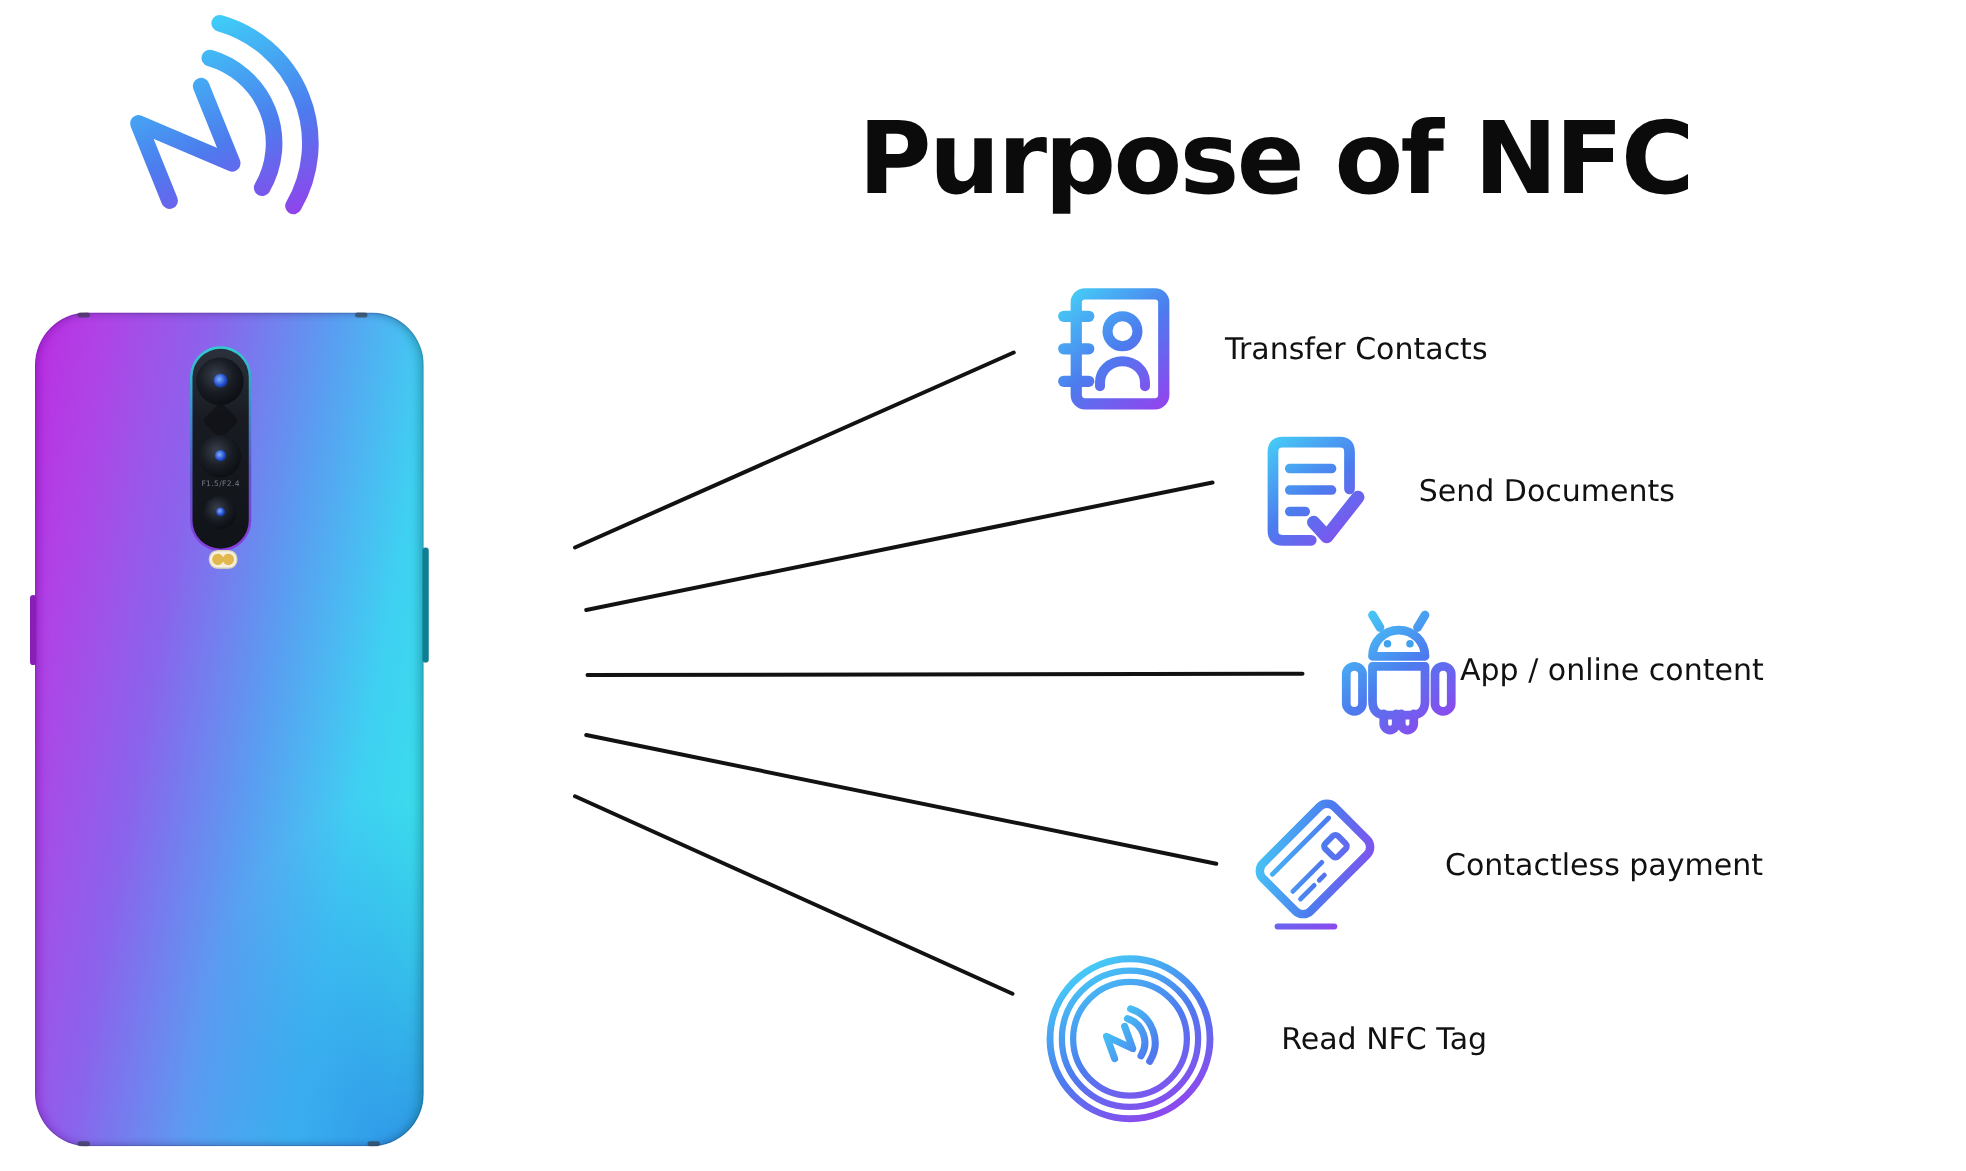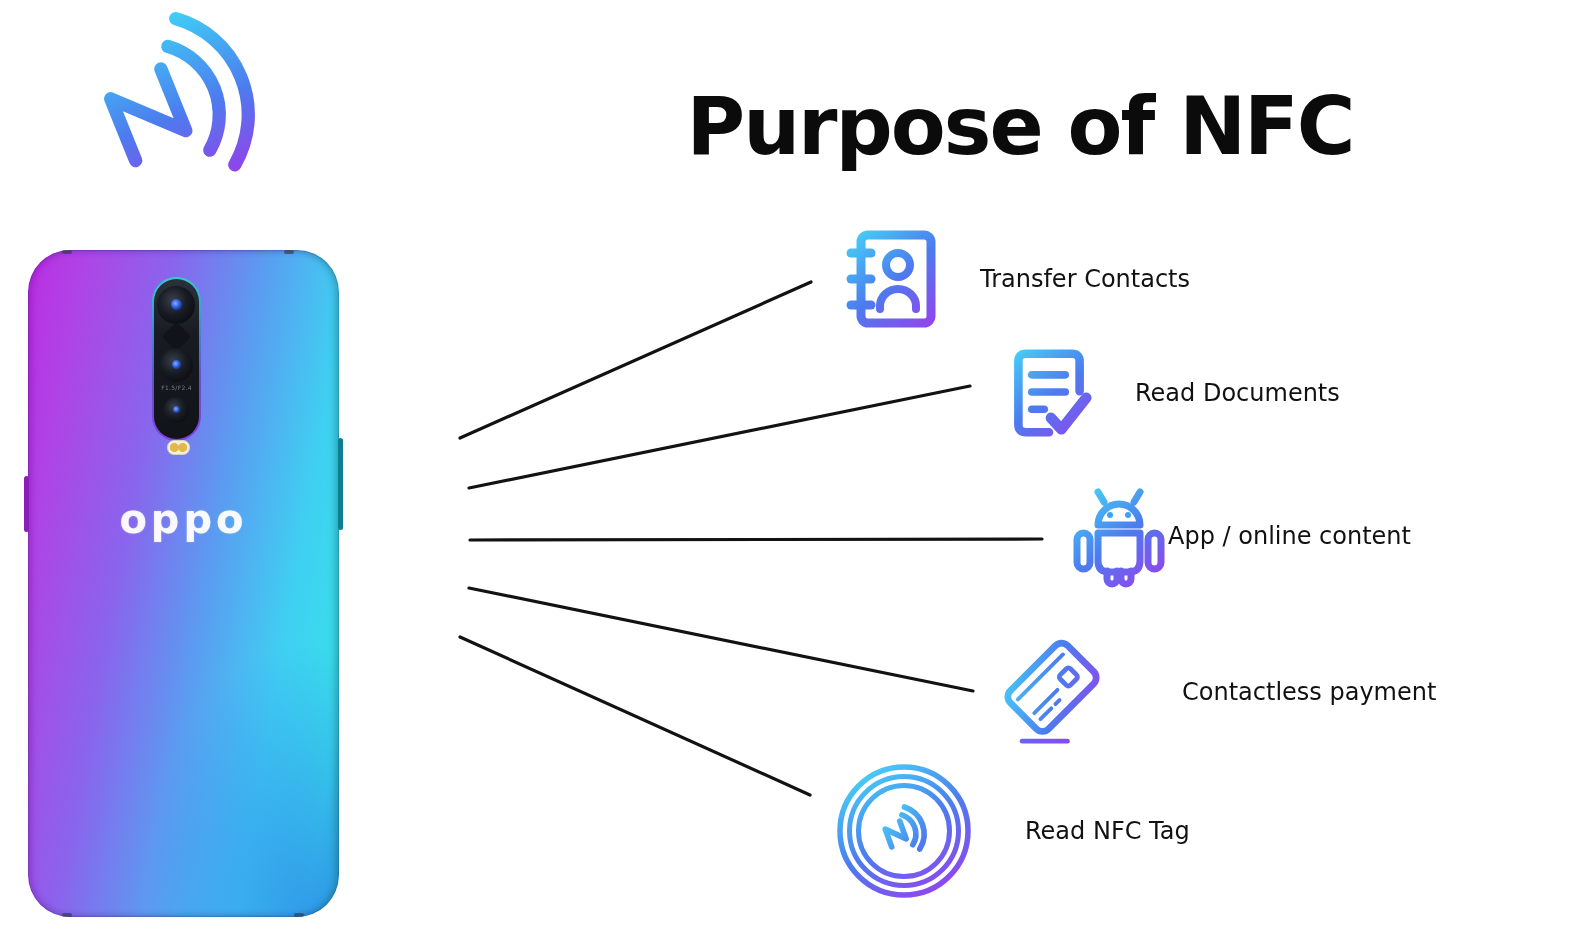--- a/index.html
+++ b/index.html
@@ -66,21 +66,21 @@
     color:rgba(255,255,255,0.93);text-shadow:0 0 2px rgba(255,255,255,0.35);
   }
   
   .connectors{position:absolute;left:0;top:0;width:1573px;height:937px;pointer-events:none;}
   
   .item{position:absolute;display:flex;align-items:center;}
   .item-label{font-size:24px;color:#111;white-space:nowrap;letter-spacing:0;}
   .item-1{left:845px;top:228px;} .item-1 .item-label{margin-left:43px;}
   .item-2{left:1005px;top:343px;} .item-2 .item-label{margin-left:42px;}
   .item-3{left:1070px;top:480px;} .item-3 .item-label{}
-  .item-4{left:998px;top:633px;} .item-4 .item-label{margin-left:76px;}
+  .item-4{left:998px;top:633px;} .item-4 .item-label{margin-left:50px;}
   .item-5{left:833px;top:760px;} .item-5 .item-label{margin-left:50px;}
 </style>
 </head>
 <body>
 
 <svg class="nmark-logo" viewBox="0 0 100 100">
   <defs>
     <linearGradient id="gLogo" gradientUnits="userSpaceOnUse" x1="45" y1="8" x2="45" y2="95">
       <stop offset="0" stop-color="#3ED7F8"></stop>
       <stop offset="0.55" stop-color="#4C7CEE"></stop>
@@ -106,21 +106,20 @@
   <div class="camera-wrap">
     <div class="camera-module">
       <div class="lens lens1"></div>
       <div class="facet"></div>
       <div class="lens lens2"></div>
       <div class="cam-label">F1.5/F2.4</div>
       <div class="lens lens3"></div>
     </div>
   </div>
   <div class="flash"></div>
-  <div class="oppo-wordmark">oppo</div>
 </div>
 
 <svg class="connectors" viewBox="0 0 1573 937">
   <g stroke="#121212" stroke-width="3.2" stroke-linecap="round">
     <line x1="460" y1="438" x2="811" y2="282"></line>
     <line x1="469" y1="488" x2="970" y2="386"></line>
     <line x1="470" y1="540" x2="1042" y2="539"></line>
     <line x1="469" y1="588" x2="973" y2="691"></line>
     <line x1="460" y1="637" x2="810" y2="795"></line>
   </g>
@@ -157,21 +156,21 @@
       </linearGradient>
     </defs>
     <g fill="none" stroke="url(#g2)" stroke-linecap="round" stroke-linejoin="round">
       <path d="M78,50 V19 Q78,11 70,11 H22 Q14,11 14,19 V85 Q14,93 22,93 H46" stroke-width="9"></path>
       <line x1="28" y1="33" x2="63" y2="33" stroke-width="8"></line>
       <line x1="28" y1="51" x2="63" y2="51" stroke-width="8"></line>
       <line x1="28" y1="69" x2="41" y2="69" stroke-width="8"></line>
       <path d="M48,78 L59,90 L85,57" stroke-width="11"></path>
     </g>
   </svg>
-  <span class="item-label">Read Documents</span>
+  <span class="item-label">Send Documents</span>
 </div>
 
 <div class="item item-3">
   <svg width="98" height="112" viewBox="0 0 98 112">
     <defs>
       <linearGradient id="g3" gradientUnits="userSpaceOnUse" x1="10" y1="8" x2="88" y2="110">
         <stop offset="0" stop-color="#45D7F7"></stop>
           <stop offset="0.5" stop-color="#4C7CEE"></stop>
           <stop offset="1" stop-color="#9B3DEE"></stop>
       </linearGradient>

